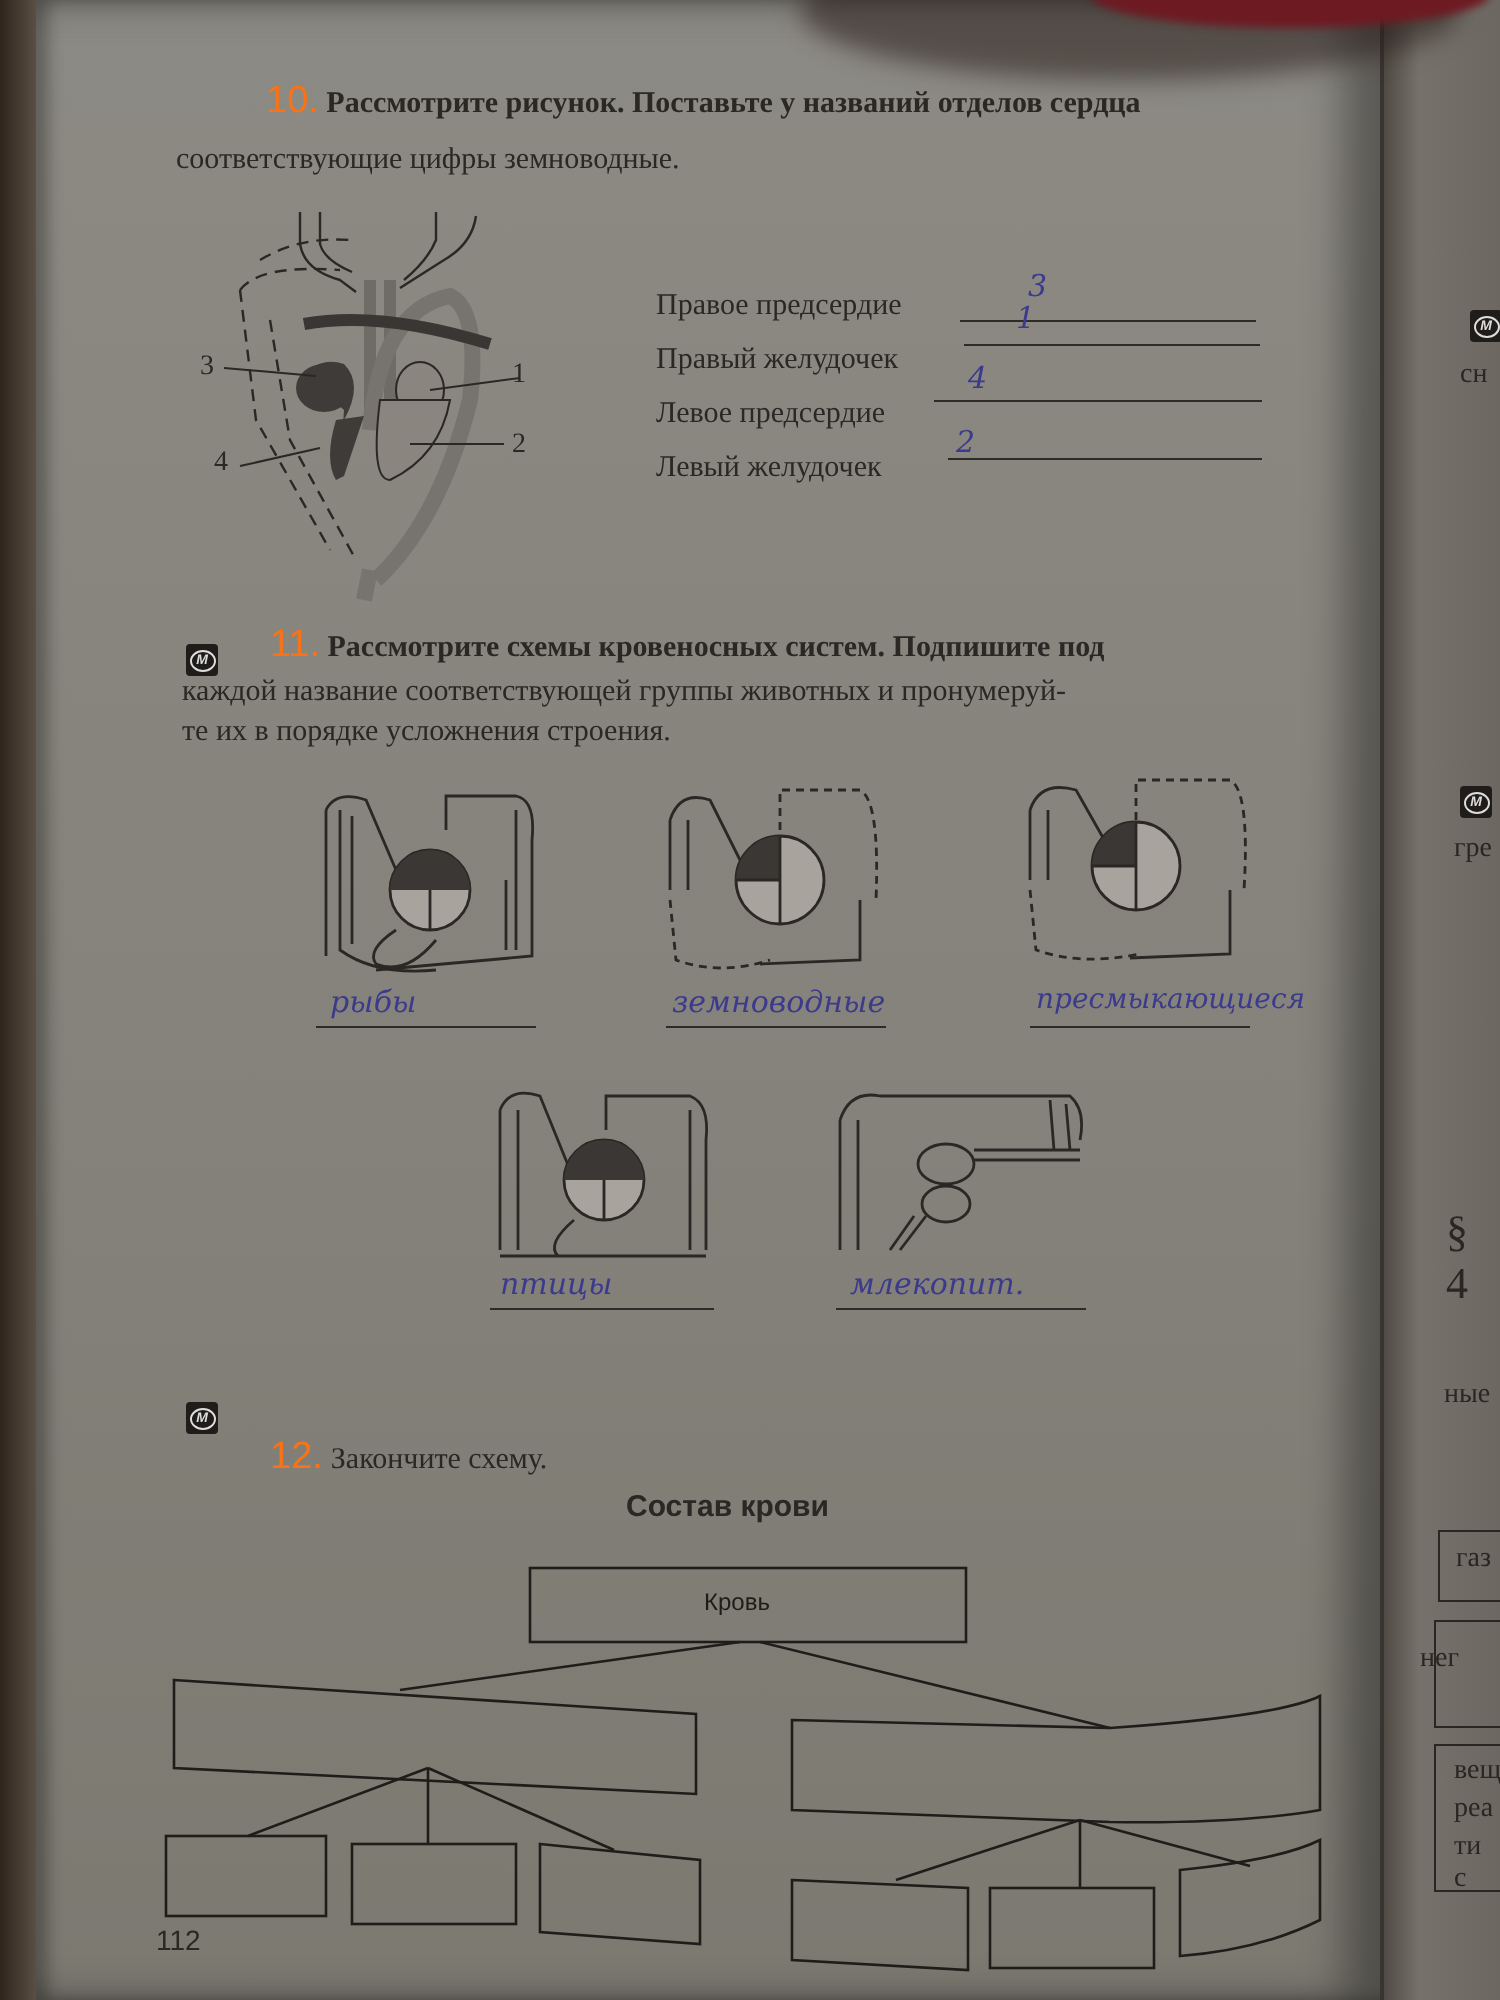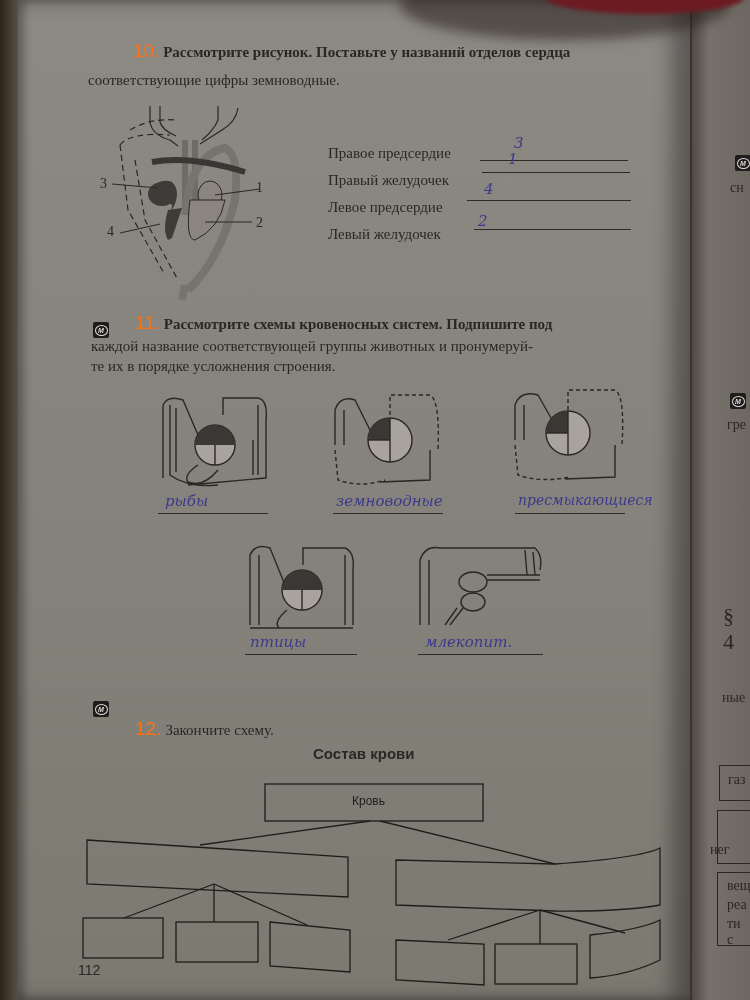--- a/index.html
+++ b/index.html
@@ -268,17 +268,17 @@
 <div class="rp-text" style="left:730px; top:180px;">сн</div>
 <div class="m-icon" style="left:730px; top:393px;">
     <span>M</span>
   </div>
 <div class="rp-text" style="left:727px; top:417px;">гре</div>
 <div class="rp-text" style="left:723px; top:603px; font-size:22px;">§ 4</div>
 <div class="rp-text" style="left:722px; top:690px;">ные</div>
 <div style="position:absolute; left:719px; top:765px; width:40px; height:34px; border:1px solid #2a2622;"></div>
 <div class="rp-text" style="left:728px; top:772px;">газ</div>
 <div style="position:absolute; left:717px; top:810px; width:40px; height:52px; border:1px solid #2a2622;"></div>
-<div class="rp-text" style="left:710px; top:822px;margin-top:20px;">нег</div>
+<div class="rp-text" style="left:710px; top:822px;">нег</div>
 <div style="position:absolute; left:717px; top:872px; width:40px; height:72px; border:1px solid #2a2622;"></div>
 <div class="rp-text" style="left:727px; top:878px;">вещ</div>
 <div class="rp-text" style="left:727px; top:897px;">реа</div>
 <div class="rp-text" style="left:727px; top:916px;">ти с</div>
 
 </body></html>

